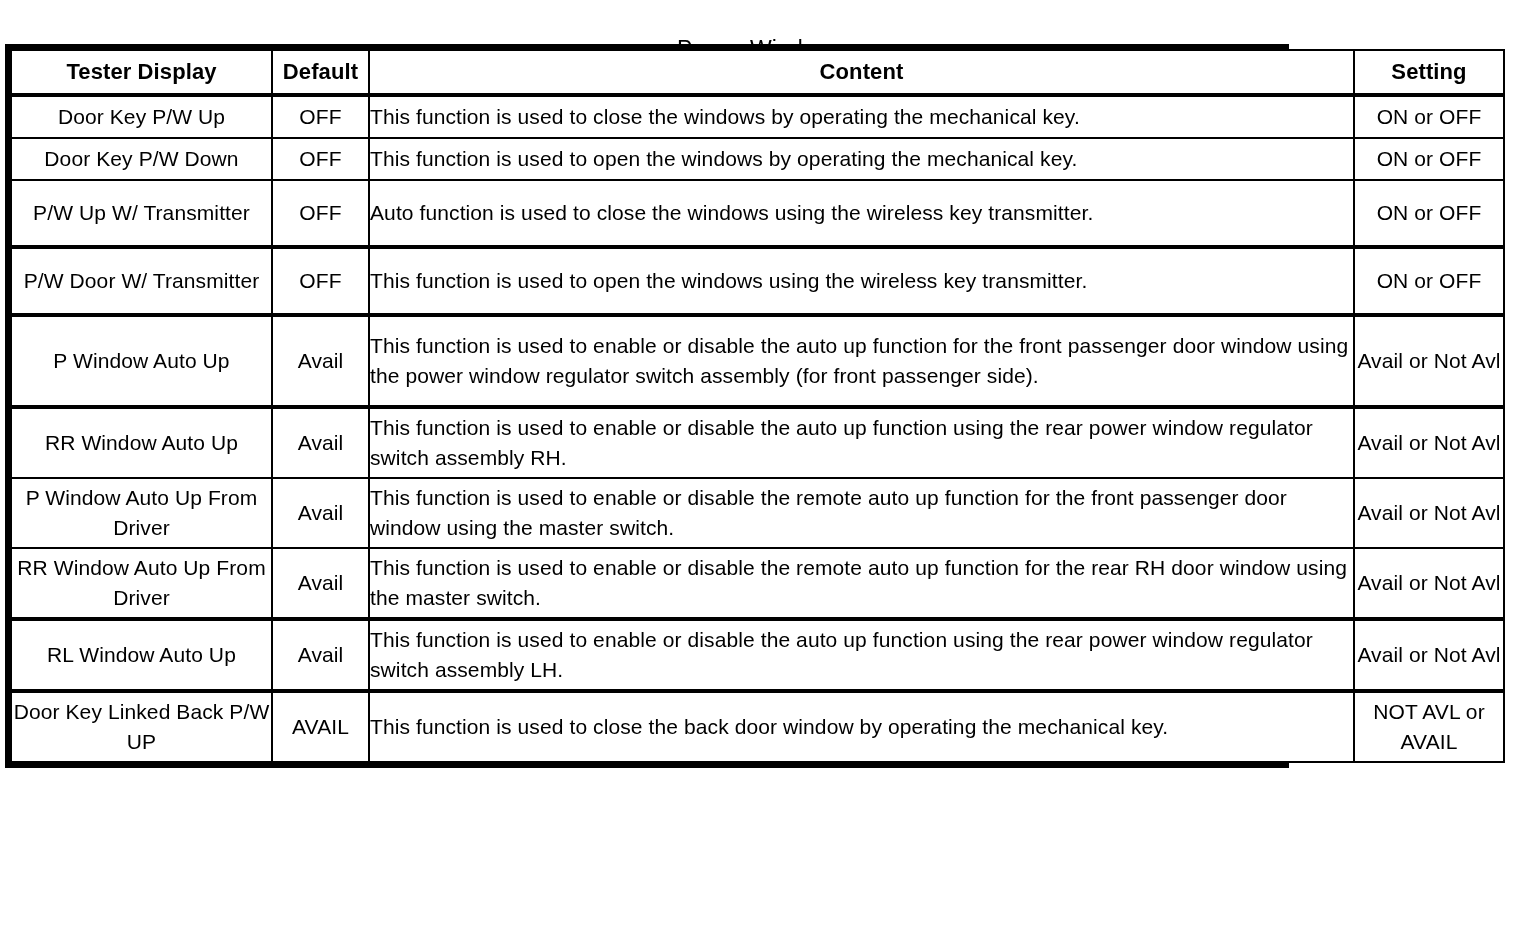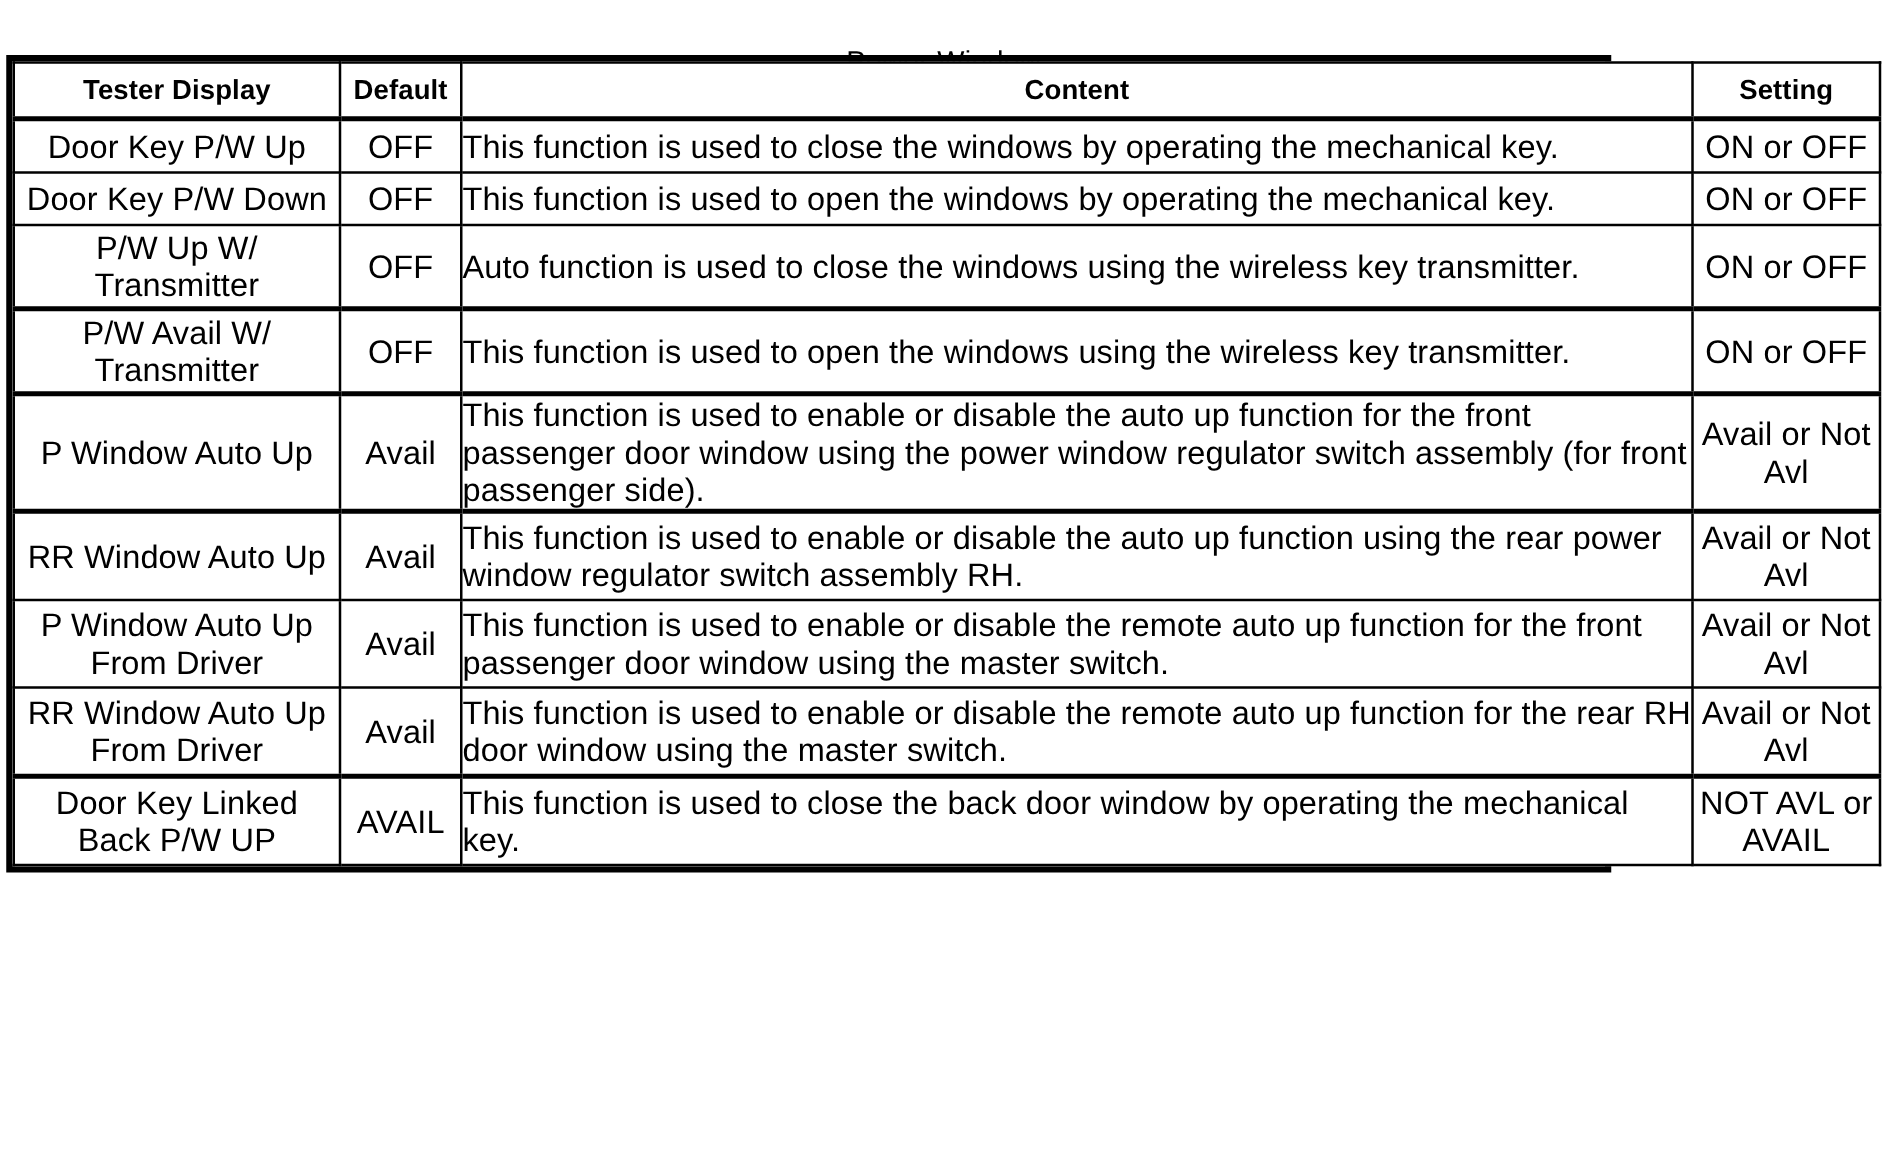--- a/index.html
+++ b/index.html
@@ -58,21 +58,21 @@
   table.spec col.c-tester   { width: 261px; }
   table.spec col.c-default  { width: 97px; }
   table.spec col.c-content  { width: 985px; }
   table.spec col.c-setting  { width: 150px; }
 
   table.spec th,
   table.spec td {
     border: 2px solid #000;
     padding: 0;
     vertical-align: middle;
-    font-size: 26px;
+    font-size: 21px;
     line-height: 30px;
     letter-spacing: 0.1px;
   }
 
   table.spec thead th {
     font-weight: 700;
     text-align: center;
     height: 42px;
     font-size: 22px;
     border-bottom-width: 4px;
@@ -133,21 +133,21 @@
             <td class="cell-l">This function is used to open the windows by operating the mechanical key.</td>
             <td class="cell-c">ON or OFF</td>
           </tr>
           <tr class="r-h2">
             <td class="cell-c">P/W Up W/ Transmitter</td>
             <td class="cell-c">OFF</td>
             <td class="cell-l">Auto function is used to close the windows using the wireless key transmitter.</td>
             <td class="cell-c">ON or OFF</td>
           </tr>
           <tr class="r-h2 sep-thick">
-            <td class="cell-c">P/W Avail W/ Transmitter</td>
+            <td class="cell-c">P/W Door W/ Transmitter</td>
             <td class="cell-c">OFF</td>
             <td class="cell-l">This function is used to open the windows using the wireless key transmitter.</td>
             <td class="cell-c">ON or OFF</td>
           </tr>
           <tr class="r-h3 sep-thick">
             <td class="cell-c">P Window Auto Up</td>
             <td class="cell-c">Avail</td>
             <td class="cell-l">This function is used to enable or disable the auto up function for the front passenger door window using the power window regulator switch assembly (for front passenger side).</td>
             <td class="cell-c">Avail or Not Avl</td>
           </tr>
@@ -163,20 +163,26 @@
             <td class="cell-l">This function is used to enable or disable the remote auto up function for the front passenger door window using the master switch.</td>
             <td class="cell-c">Avail or Not Avl</td>
           </tr>
           <tr class="r-h4">
             <td class="cell-c">RR Window Auto Up From Driver</td>
             <td class="cell-c">Avail</td>
             <td class="cell-l">This function is used to enable or disable the remote auto up function for the rear RH door window using the master switch.</td>
             <td class="cell-c">Avail or Not Avl</td>
           </tr>
           <tr class="r-h4 sep-thick">
+            <td class="cell-c">RL Window Auto Up</td>
+            <td class="cell-c">Avail</td>
+            <td class="cell-l">This function is used to enable or disable the auto up function using the rear power window regulator switch assembly LH.</td>
+            <td class="cell-c">Avail or Not Avl</td>
+          </tr>
+          <tr class="r-h4 sep-thick">
             <td class="cell-c">Door Key Linked Back P/W UP</td>
             <td class="cell-c">AVAIL</td>
             <td class="cell-l">This function is used to close the back door window by operating the mechanical key.</td>
             <td class="cell-c">NOT AVL or AVAIL</td>
           </tr>
         </tbody>
     </table>
   </div>
 
 </div>

